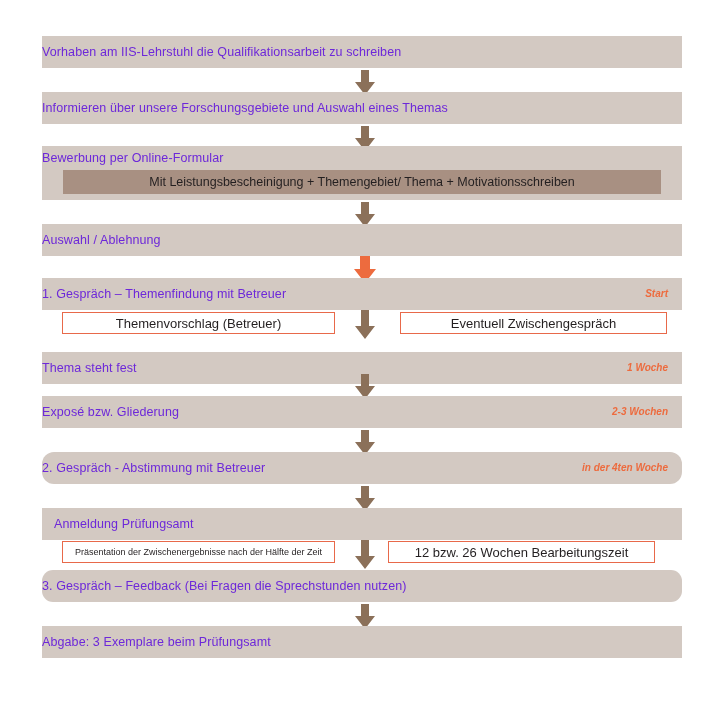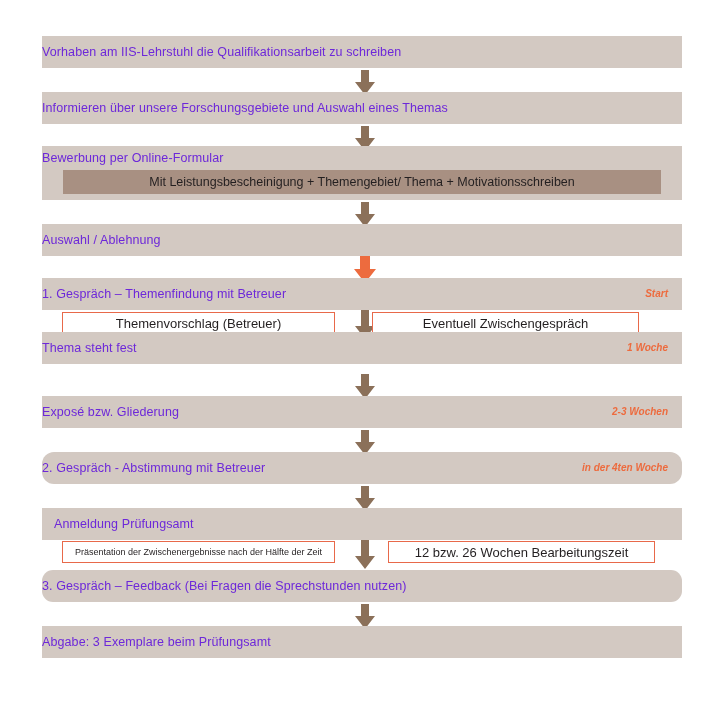--- a/index.html
+++ b/index.html
@@ -147,25 +147,25 @@
 
   <div class="arrow" style="left:352px;top:310px;">
     <svg width="26" height="30" viewBox="0 0 26 30">
       <polygon points="9,0 17,0 17,16 23,16 13,29 3,16 9,16" fill="#8b7059"></polygon>
     </svg>
   </div>
 
   <div class="obox" style="left:62px;top:312px;width:273px;height:22px;">
     <span class="obox-label">Themenvorschlag (Betreuer)</span>
   </div>
-  <div class="obox" style="left:372px;top:312px;width:267px;height:22px;">
+  <div class="obox" style="left:400px;top:312px;width:267px;height:22px;">
     <span class="obox-label">Eventuell Zwischengespräch</span>
   </div>
 
-  <div class="bar" style="top:332px;height:32px;padding-left:32px;">
+  <div class="bar" style="top:352px;height:32px;padding-left:32px;">
     <div class="bar-label" style="top:9px;">Thema steht fest</div>
     <div class="bar-note" style="top:10px;">1 Woche</div>
   </div>
 
   <div class="arrow" style="left:352px;top:374px;">
     <svg width="26" height="26" viewBox="0 0 26 26">
       <polygon points="9,0 17,0 17,12 23,12 13,25 3,12 9,12" fill="#8b7059"></polygon>
     </svg>
   </div>
 

